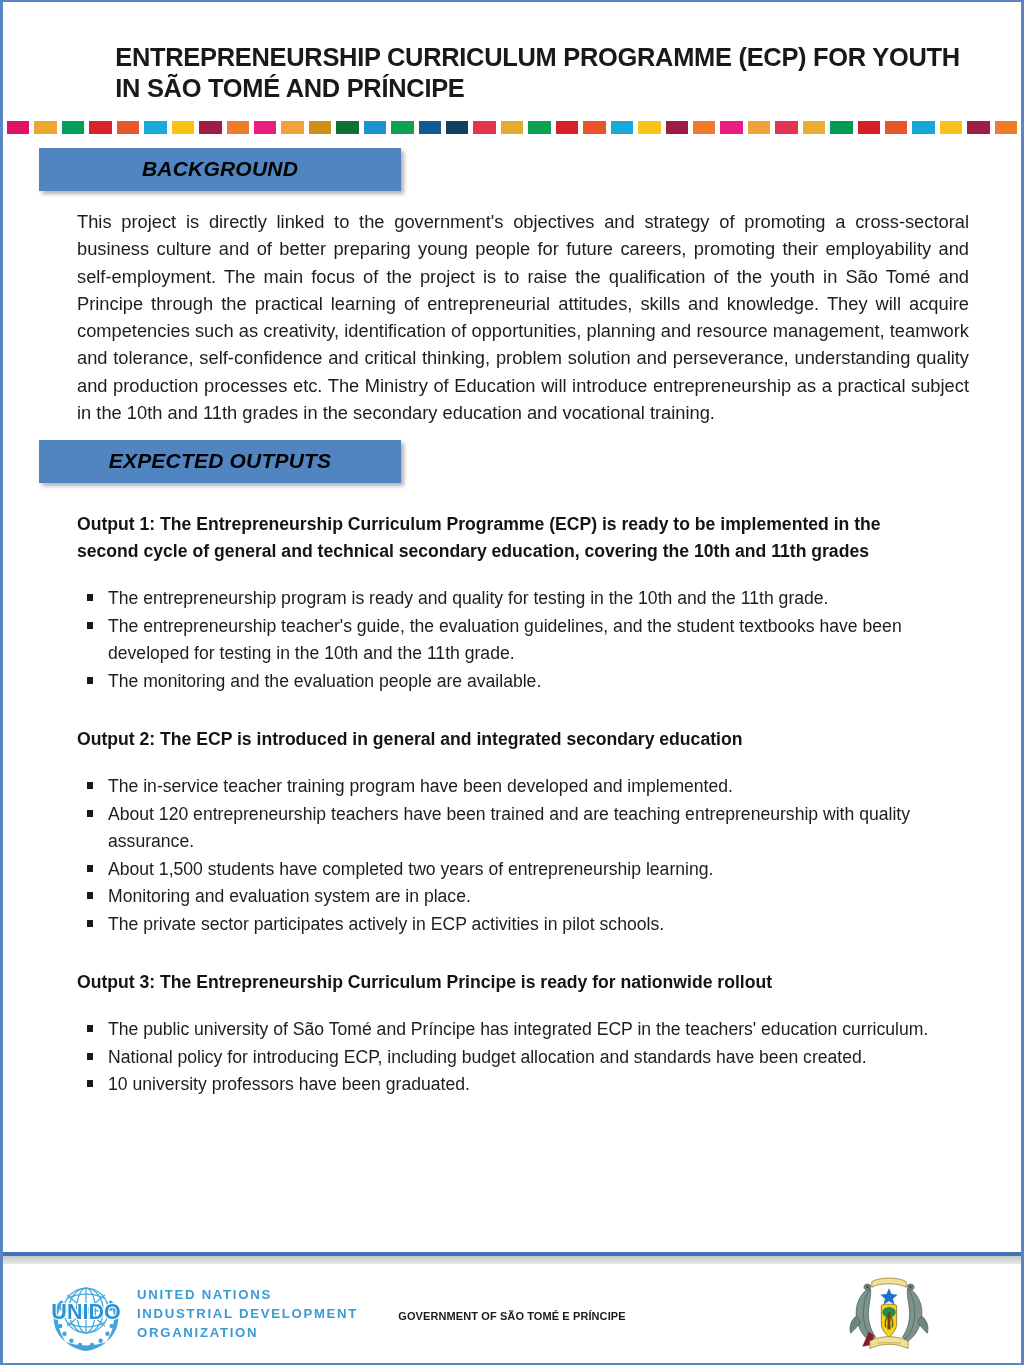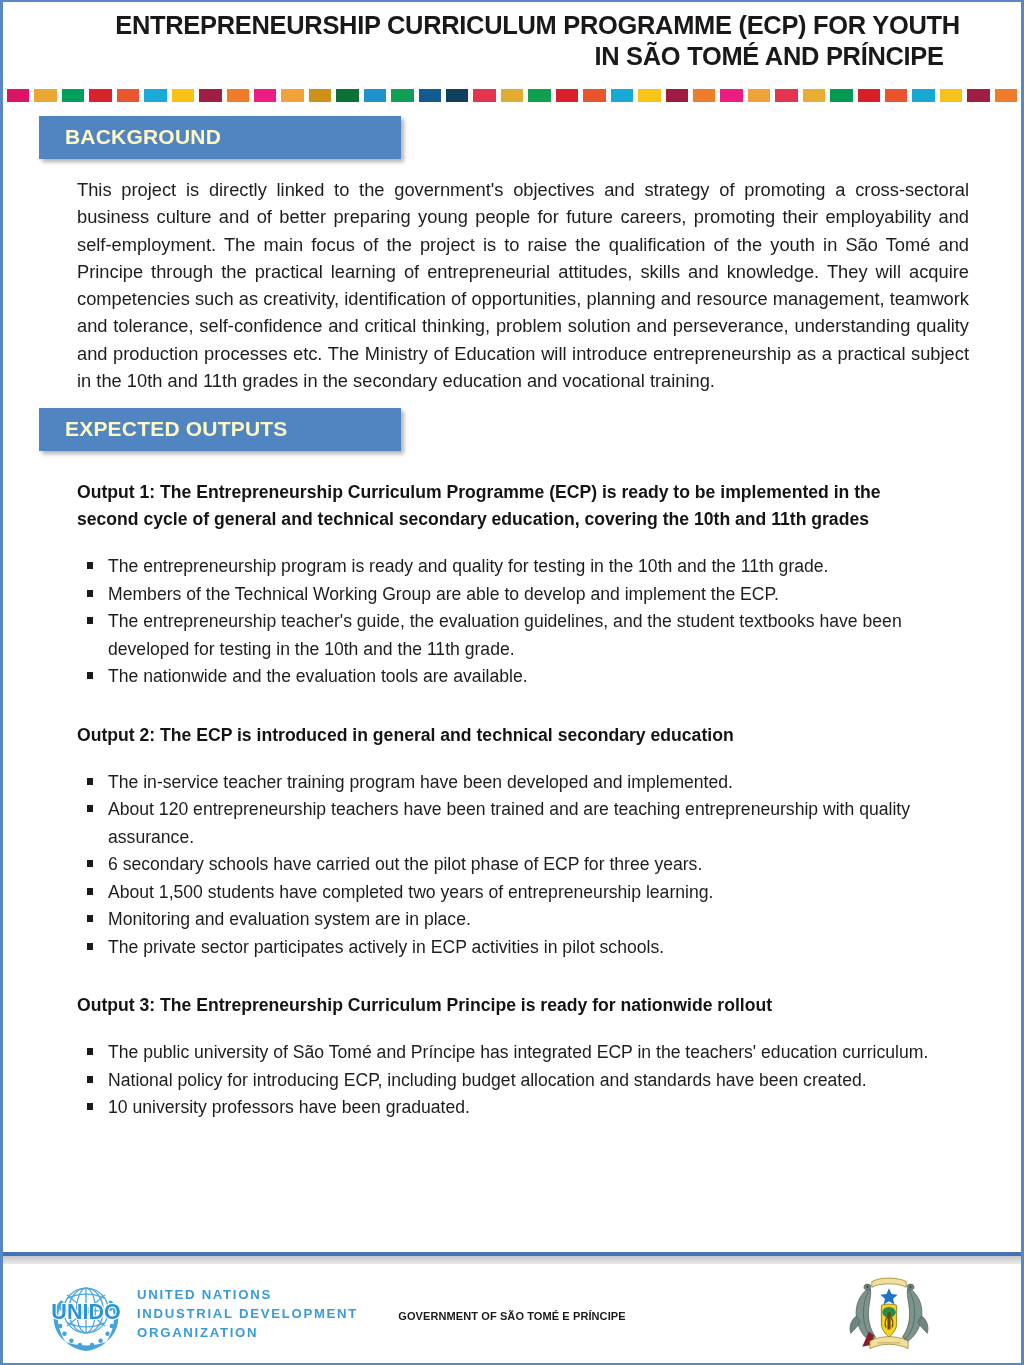--- a/index.html
+++ b/index.html
@@ -22,21 +22,22 @@
     border-right: 3px solid #5b86c4;
     border-top: 2px solid #5b86c4;
     border-bottom: 2px solid #5b86c4;
     background: #ffffff;
     overflow: hidden;
   }
 
   
   .title-block {
     padding: 8px 60px 2px 95px;
-    text-align: right;
+    text-align: left;
+    margin-top: 32px;
   }
   .title-line {
     font-family: "Liberation Sans", sans-serif;
     font-weight: bold;
     font-size: 26.5px;
     line-height: 31px;
     letter-spacing: -0.3px;
     color: #191919;
     transform: scaleX(0.96);
     transform-origin: center;
@@ -59,27 +60,28 @@
 
   
   .banner-wrap {
     padding-left: 36px;
   }
   .banner {
     display: inline-block;
     min-width: 362px;
     box-sizing: border-box;
     background: #5085c2;
-    color: #fef9c3;
+    color: #000000;
     font-size: 21px;
     font-weight: bold;
     letter-spacing: 0.2px;
-    text-align: left;
+    text-align: center;
     padding: 9px 26px 10px 26px;
     box-shadow: 3px 3px 4px rgba(0,0,0,0.30);
+    font-style: italic;
   }
 
   
   .content {
     padding: 0 52px 0 50px;
     margin-left: 24px;
   }
   .para {
     text-align: justify;
     text-justify: inter-word;
@@ -247,31 +249,30 @@
     <div class="banner">EXPECTED OUTPUTS</div>
   </div>
 
   <div class="gap-m"></div>
   <div class="content" id="outputs-root">
       <div class="output-heading">Output 1: The Entrepreneurship Curriculum Programme (ECP) is ready to be implemented in the</div>
       <div class="output-heading">second cycle of general and technical secondary education, covering the 10th and 11th grades</div>
       <div class="gap-s"></div>
       <ul class="bullets">
         <li><span class="sq"></span><span>The entrepreneurship program is ready and quality for testing in the 10th and the 11th grade.</span></li>
-        <li><span class="sq"></span><span>Members of the Technical Working Group are able to develop and implement the ECP.</span></li>
+        <li><span class="sq"></span></li>
         <li><span class="sq"></span><span>The entrepreneurship teacher's guide, the evaluation guidelines, and the student textbooks have been developed for testing in the 10th and the 11th grade.</span></li>
-        <li><span class="sq"></span><span>The nationwide and the evaluation tools are available.</span></li>
+        <li><span class="sq"></span><span>The monitoring and the evaluation people are available.</span></li>
       </ul>
       <div class="gap-l"></div>
-      <div class="output-heading">Output 2: The ECP is introduced in  general and technical secondary education</div>
+      <div class="output-heading">Output 2: The ECP is introduced in  general and integrated secondary education</div>
       <div class="gap-s"></div>
       <ul class="bullets">
         <li><span class="sq"></span><span>The in-service teacher training program have been developed and implemented.</span></li>
         <li><span class="sq"></span><span>About 120 entrepreneurship teachers have been trained and are teaching entrepreneurship with quality assurance.</span></li>
-        <li><span class="sq"></span><span>6 secondary schools have carried out the pilot phase of ECP for three years.</span></li>
         <li><span class="sq"></span><span>About 1,500 students have completed two years of entrepreneurship learning.</span></li>
         <li><span class="sq"></span><span>Monitoring and evaluation system are in place.</span></li>
         <li><span class="sq"></span><span>The private sector participates actively in ECP activities in pilot schools.</span></li>
       </ul>
       <div class="gap-l"></div>
       <div class="output-heading">Output 3: The Entrepreneurship Curriculum Principe is ready for nationwide rollout</div>
       <div class="gap-s"></div>
       <ul class="bullets">
         <li><span class="sq"></span><span>The public university of São Tomé and Príncipe has integrated ECP in the teachers' education curriculum.</span></li>
         <li><span class="sq"></span><span>National policy for introducing ECP, including budget allocation and standards have been created.</span></li>

